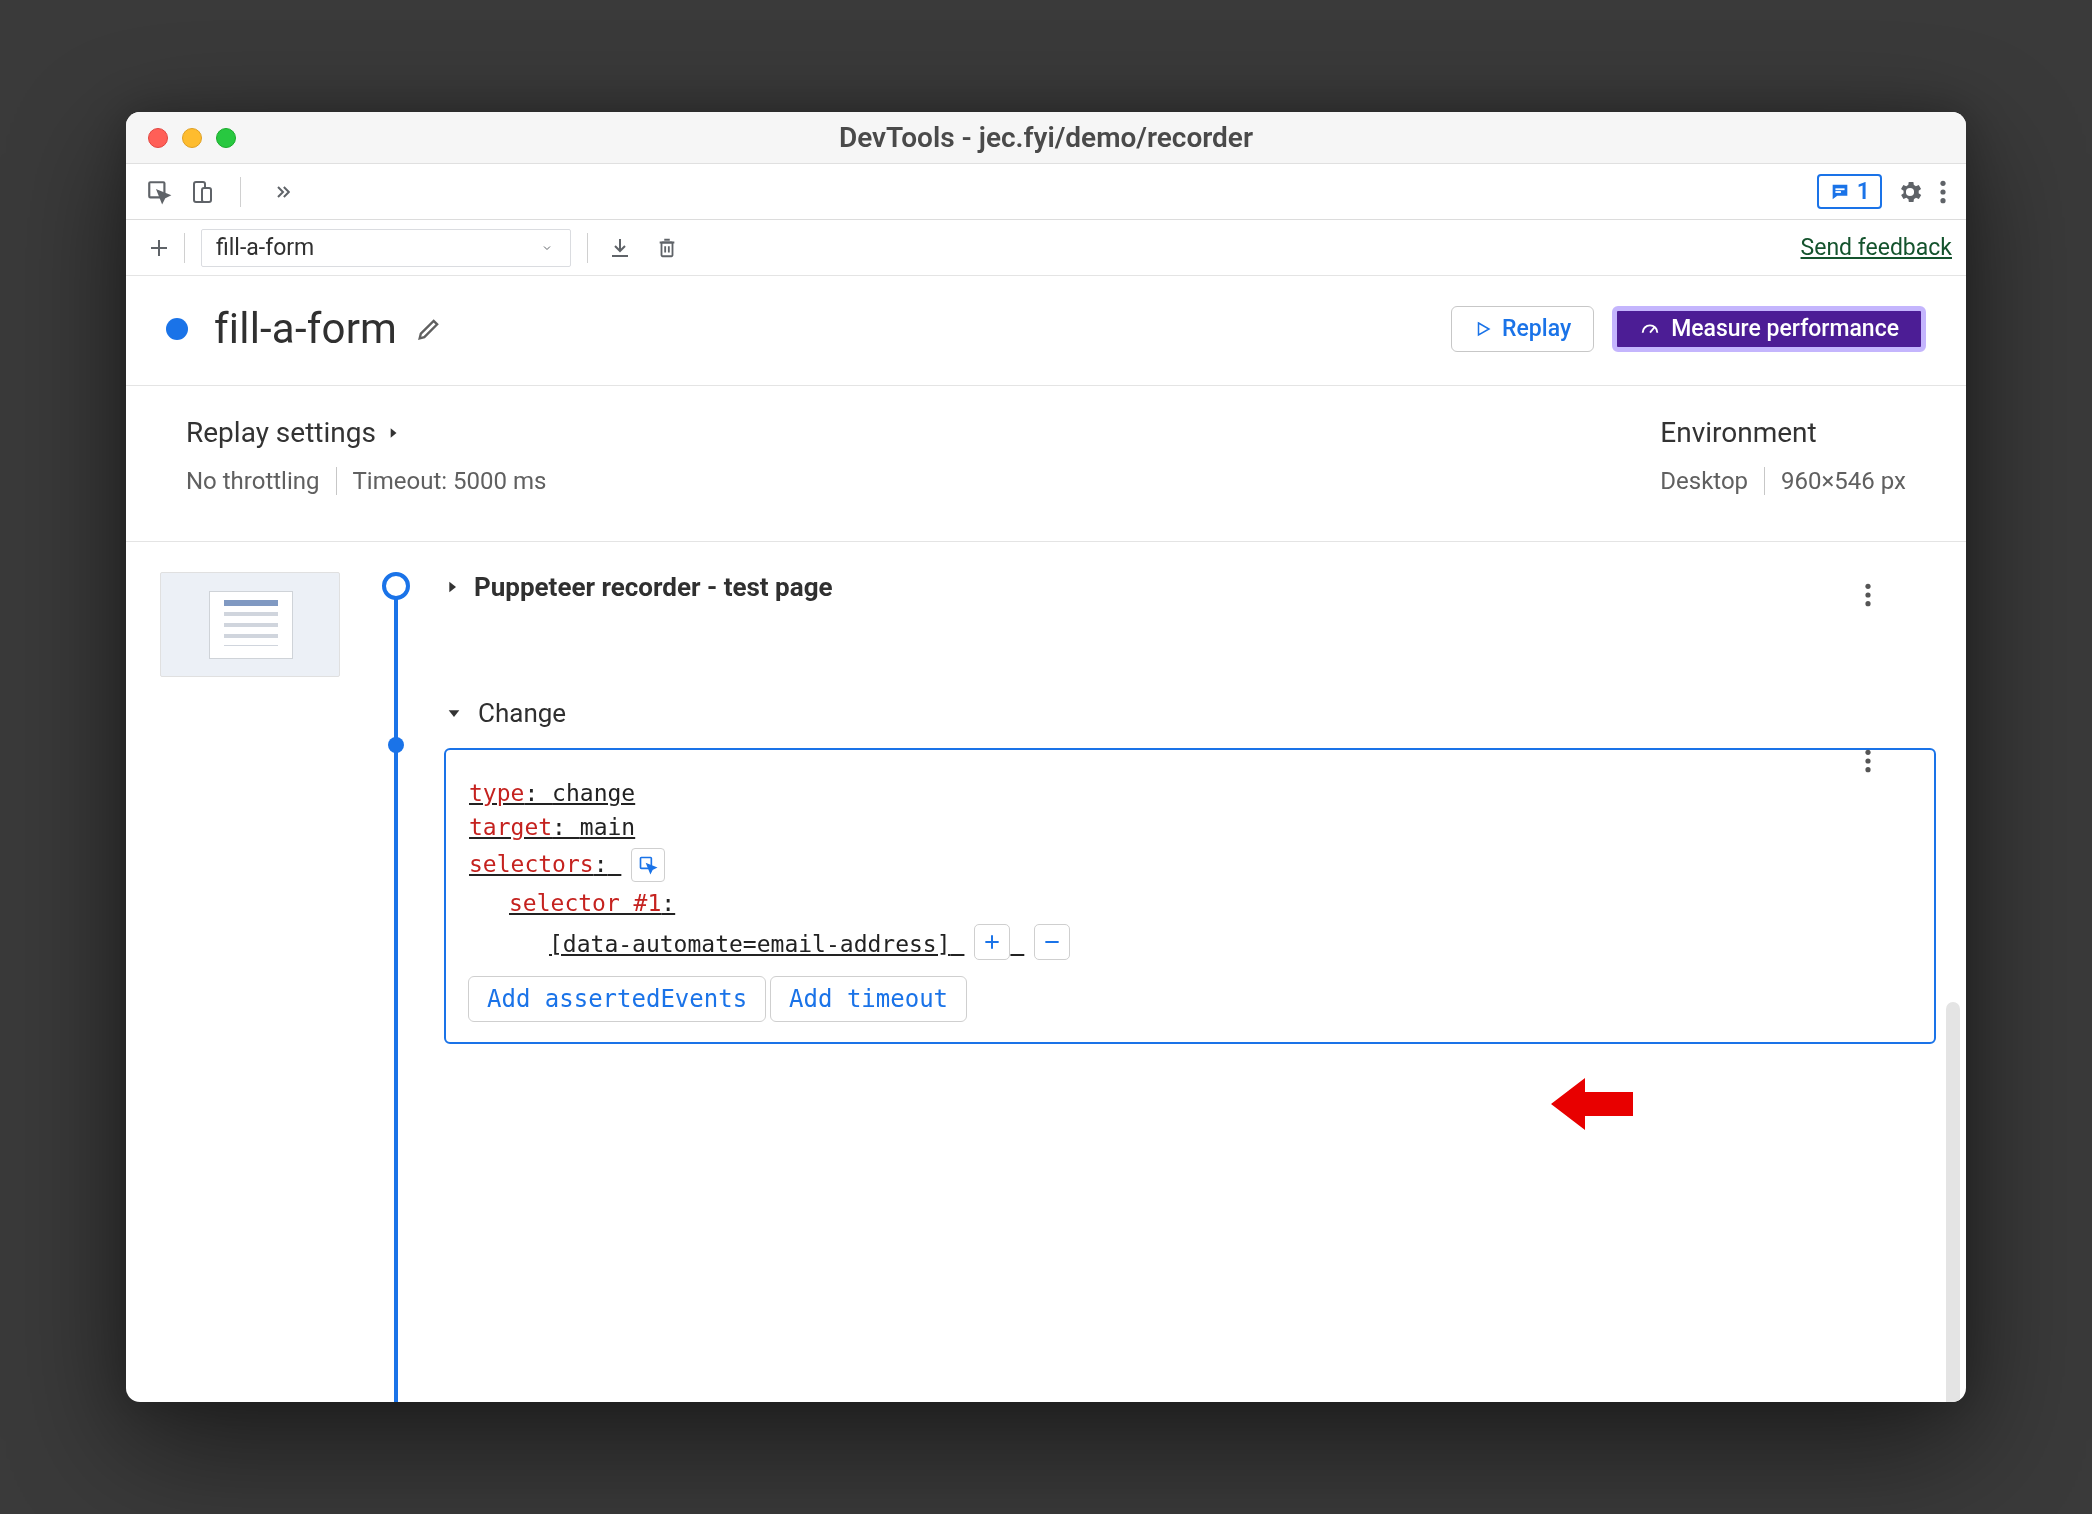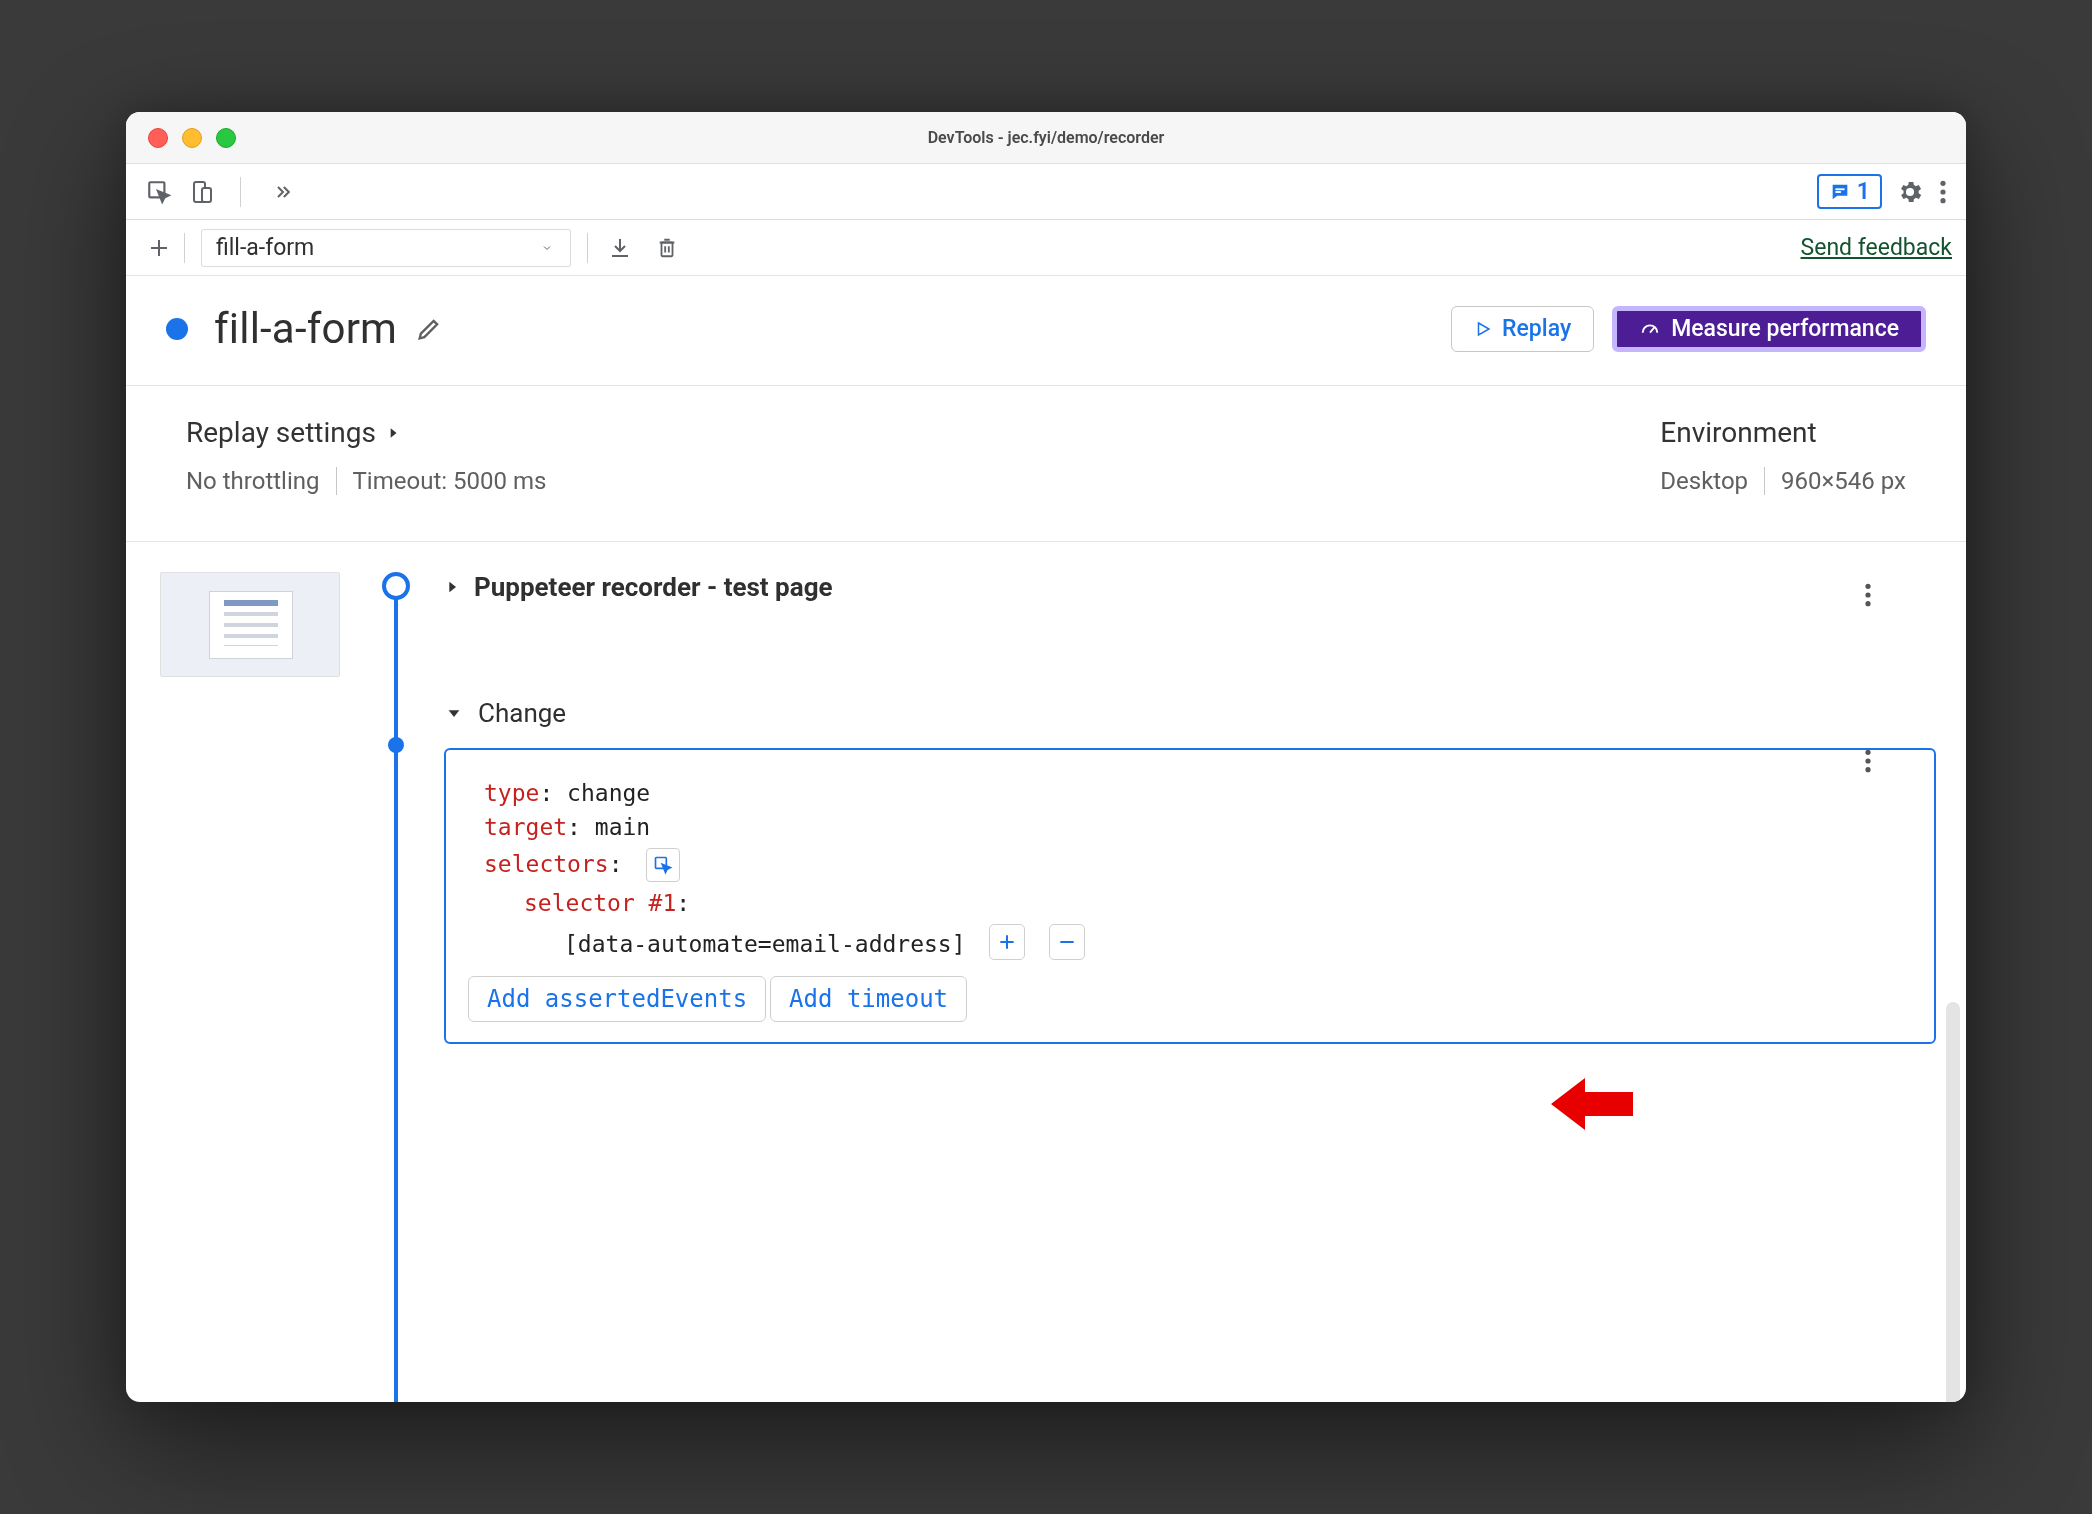--- a/index.html
+++ b/index.html
@@ -30,21 +30,21 @@
     background:#f6f6f6;
     border-bottom:1px solid #e0e0e0;
     display:flex; align-items:center;
     position:relative;
   }
   .traffic { display:flex; gap:14px; padding-left:22px; }
   .tl { width:20px; height:20px; border-radius:50%; }
   .tl.red { background:#ff5f57; border:1px solid #e24640; }
   .tl.yellow { background:#febc2e; border:1px solid #dfa023; }
   .tl.green { background:#28c840; border:1px solid #1aab2b; }
-  .titlebar-title { position:absolute; left:0; right:0; text-align:center; font-weight:600; font-size:16px; color:#4a4a4a; }
+  .titlebar-title { position:absolute; left:0; right:0; text-align:center; font-weight:600; font-size:28px; color:#4a4a4a; }
 
   
   .tabstrip {
     height:56px;
     display:flex; align-items:center;
     border-bottom:1px solid #dcdcdc;
     padding:0 8px;
     gap:8px;
   }
   .ts-icons { display:flex; align-items:center; gap:18px; padding:0 12px; color:#606060; }
@@ -146,21 +146,21 @@
 
   .details-box {
     margin-top:20px;
     border:2px solid #1a73e8;
     border-radius:6px;
     padding:22px 22px 20px 22px;
     font-family: ui-monospace, Menlo, Consolas, monospace;
     font-size:23px;
     color:#222;
   }
-  .kv { margin:8px 16px; }
+  .kv { margin:8px 1px;text-decoration:underline; }
   .k { color:#c5221f; }
   .v { color:#222; }
   .indent1 { padding-left:40px; }
   .indent2 { padding-left:80px; }
   .sel-icon-box {
     display:inline-flex; width:34px; height:34px; border:1px solid #cfcfcf; border-radius:4px; align-items:center; justify-content:center; color:#1a73e8; margin-left:10px; vertical-align:middle;
   }
   .mini-btn {
     display:inline-flex; width:36px; height:36px; border:1px solid #cfcfcf; border-radius:5px; align-items:center; justify-content:center; color:#1a73e8; margin-left:10px; cursor:pointer; font-size:26px;
   }

